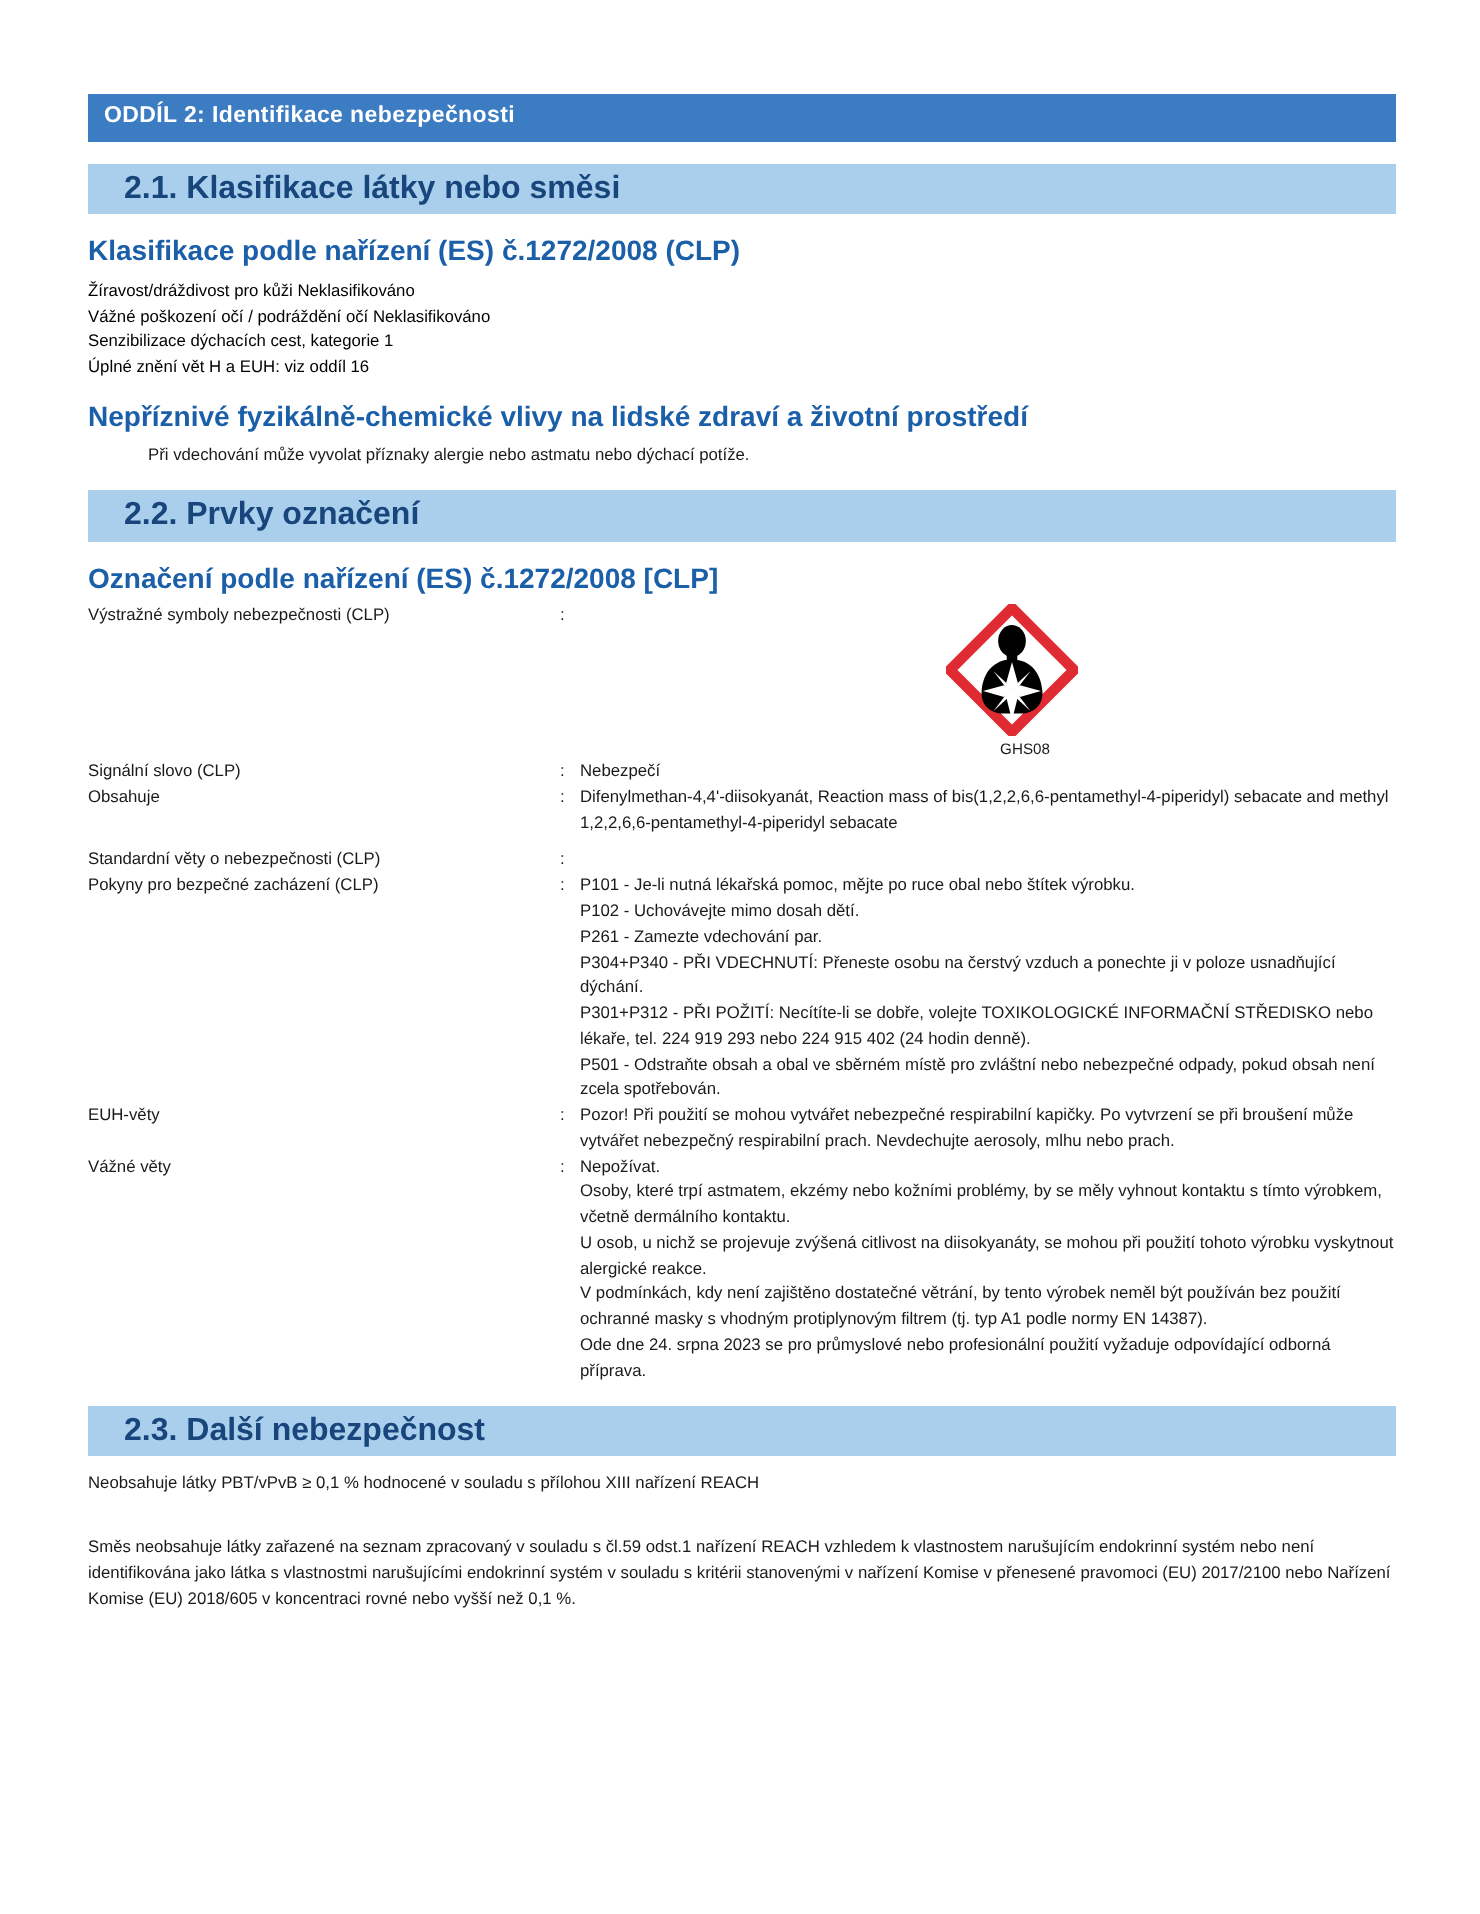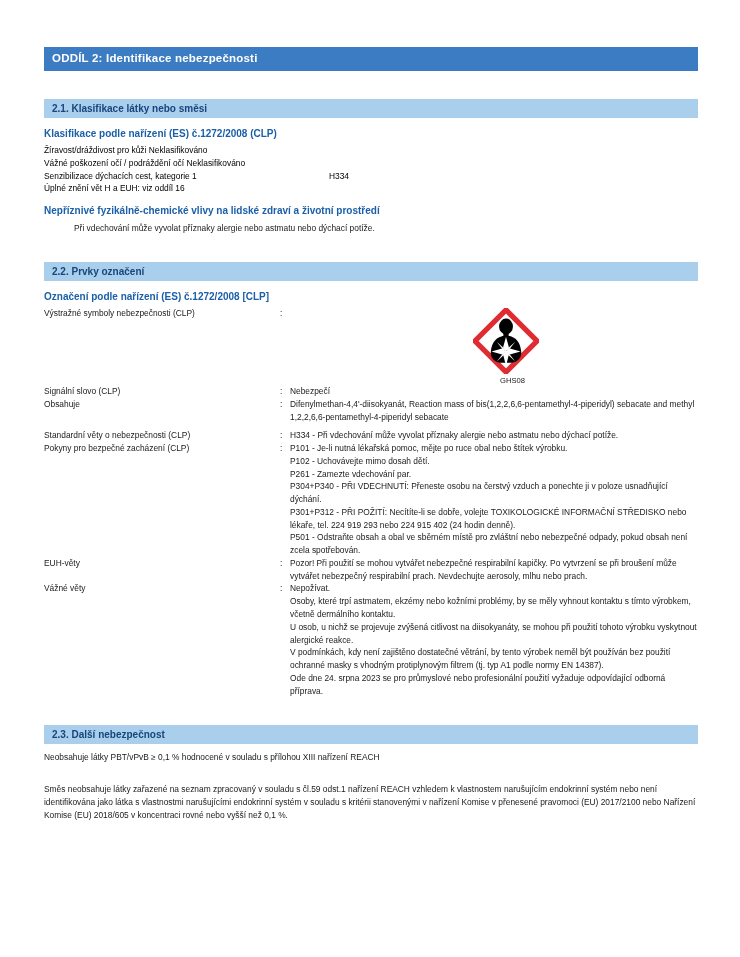--- a/index.html
+++ b/index.html
@@ -36,31 +36,31 @@
     color: #ffffff;
     font-size: 11.5px;
     font-weight: bold;
     letter-spacing: 0.2px;
     padding: 5px 8px 6px 8px;
     line-height: 1.1;
   }
   .sub-bar {
     background: #a9cfec;
     color: #17457c;
-    font-size: 10px;
+    font-size: 16px;
     font-weight: bold;
-    padding: 4px 8px 4px 8px;
+    padding: 4px 8px 4px 18px;
     line-height: 1.1;
-    margin-top: 28px;
+    margin-top: 11px;
   }
 
   
   .blue-head {
     color: #1a5fa8;
-    font-size: 10px;
+    font-size: 14px;
     font-weight: bold;
     margin-top: 10px;
     margin-bottom: 4px;
     line-height: 1.25;
   }
   .body-line {
     font-size: 8.4px;
     line-height: 1.52;
     color: #1a1a1a;
     padding-left: 30px;
@@ -144,21 +144,20 @@
       <div class="class-row">
         <div class="cname">Žíravost/dráždivost pro kůži Neklasifikováno</div>
         <div class="ccode"></div>
       </div>
       <div class="class-row">
         <div class="cname">Vážné poškození očí / podráždění očí Neklasifikováno</div>
         <div class="ccode"></div>
       </div>
       <div class="class-row">
         <div class="cname">Senzibilizace dýchacích cest, kategorie 1</div>
-        <div class="ccode">H334</div>
       </div>
       <div class="class-row">
         <div class="cname">Úplné znění vět H a EUH: viz oddíl 16</div>
         <div class="ccode"></div>
       </div>
     </div>
 
     <div class="blue-head">Nepříznivé fyzikálně-chemické vlivy na lidské zdraví a životní prostředí</div>
 
     <div class="body-line">Při vdechování může vyvolat příznaky alergie nebo astmatu nebo dýchací potíže.</div>
@@ -215,23 +214,20 @@
         <div class="lv-label">Obsahuje</div>
         <div class="lv-colon">:</div>
         <div class="lv-value">
           <p>Difenylmethan-4,4'-diisokyanát, Reaction mass of bis(1,2,2,6,6-pentamethyl-4-piperidyl) sebacate and methyl 1,2,2,6,6-pentamethyl-4-piperidyl sebacate</p>
         </div>
       </div>
 
       <div class="lv-row" style="margin-top:6px;">
         <div class="lv-label">Standardní věty o nebezpečnosti (CLP)</div>
         <div class="lv-colon">:</div>
-        <div class="lv-value">
-          <p>H334 - Při vdechování může vyvolat příznaky alergie nebo astmatu nebo dýchací potíže.</p>
-        </div>
       </div>
 
       <div class="lv-row">
         <div class="lv-label">Pokyny pro bezpečné zacházení (CLP)</div>
         <div class="lv-colon">:</div>
         <div class="lv-value">
           <p>P101 - Je-li nutná lékařská pomoc, mějte po ruce obal nebo štítek výrobku.</p>
           <p>P102 - Uchovávejte mimo dosah dětí.</p>
           <p>P261 - Zamezte vdechování par.</p>
           <p>P304+P340 - PŘI VDECHNUTÍ: Přeneste osobu na čerstvý vzduch a ponechte ji v poloze usnadňující dýchání.</p>

